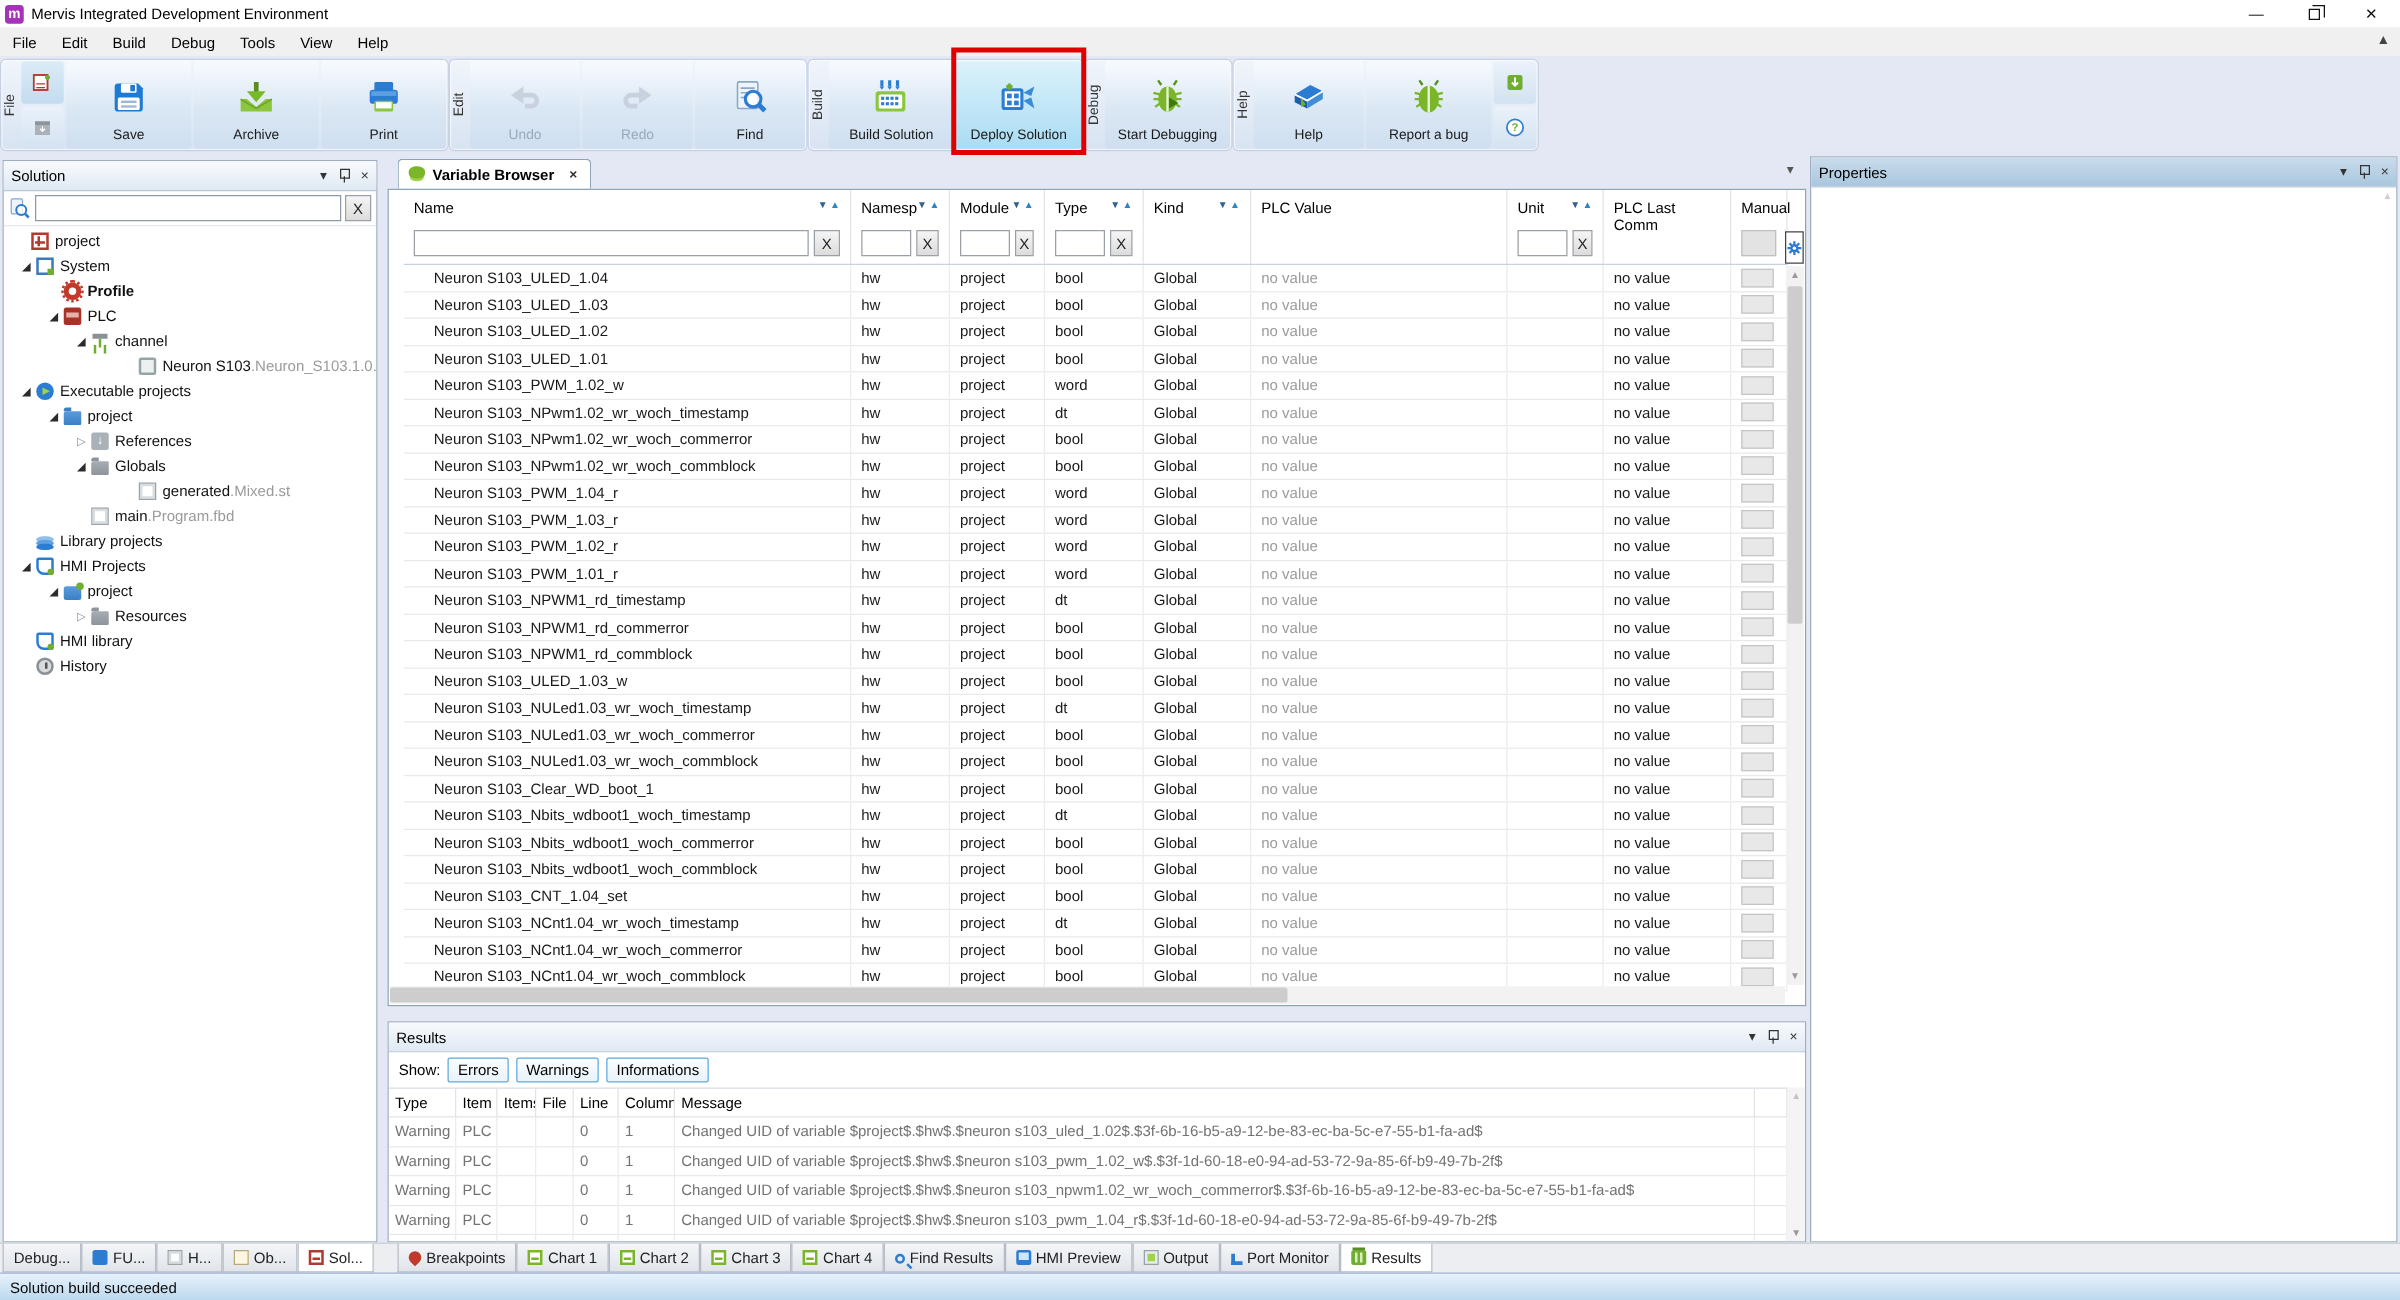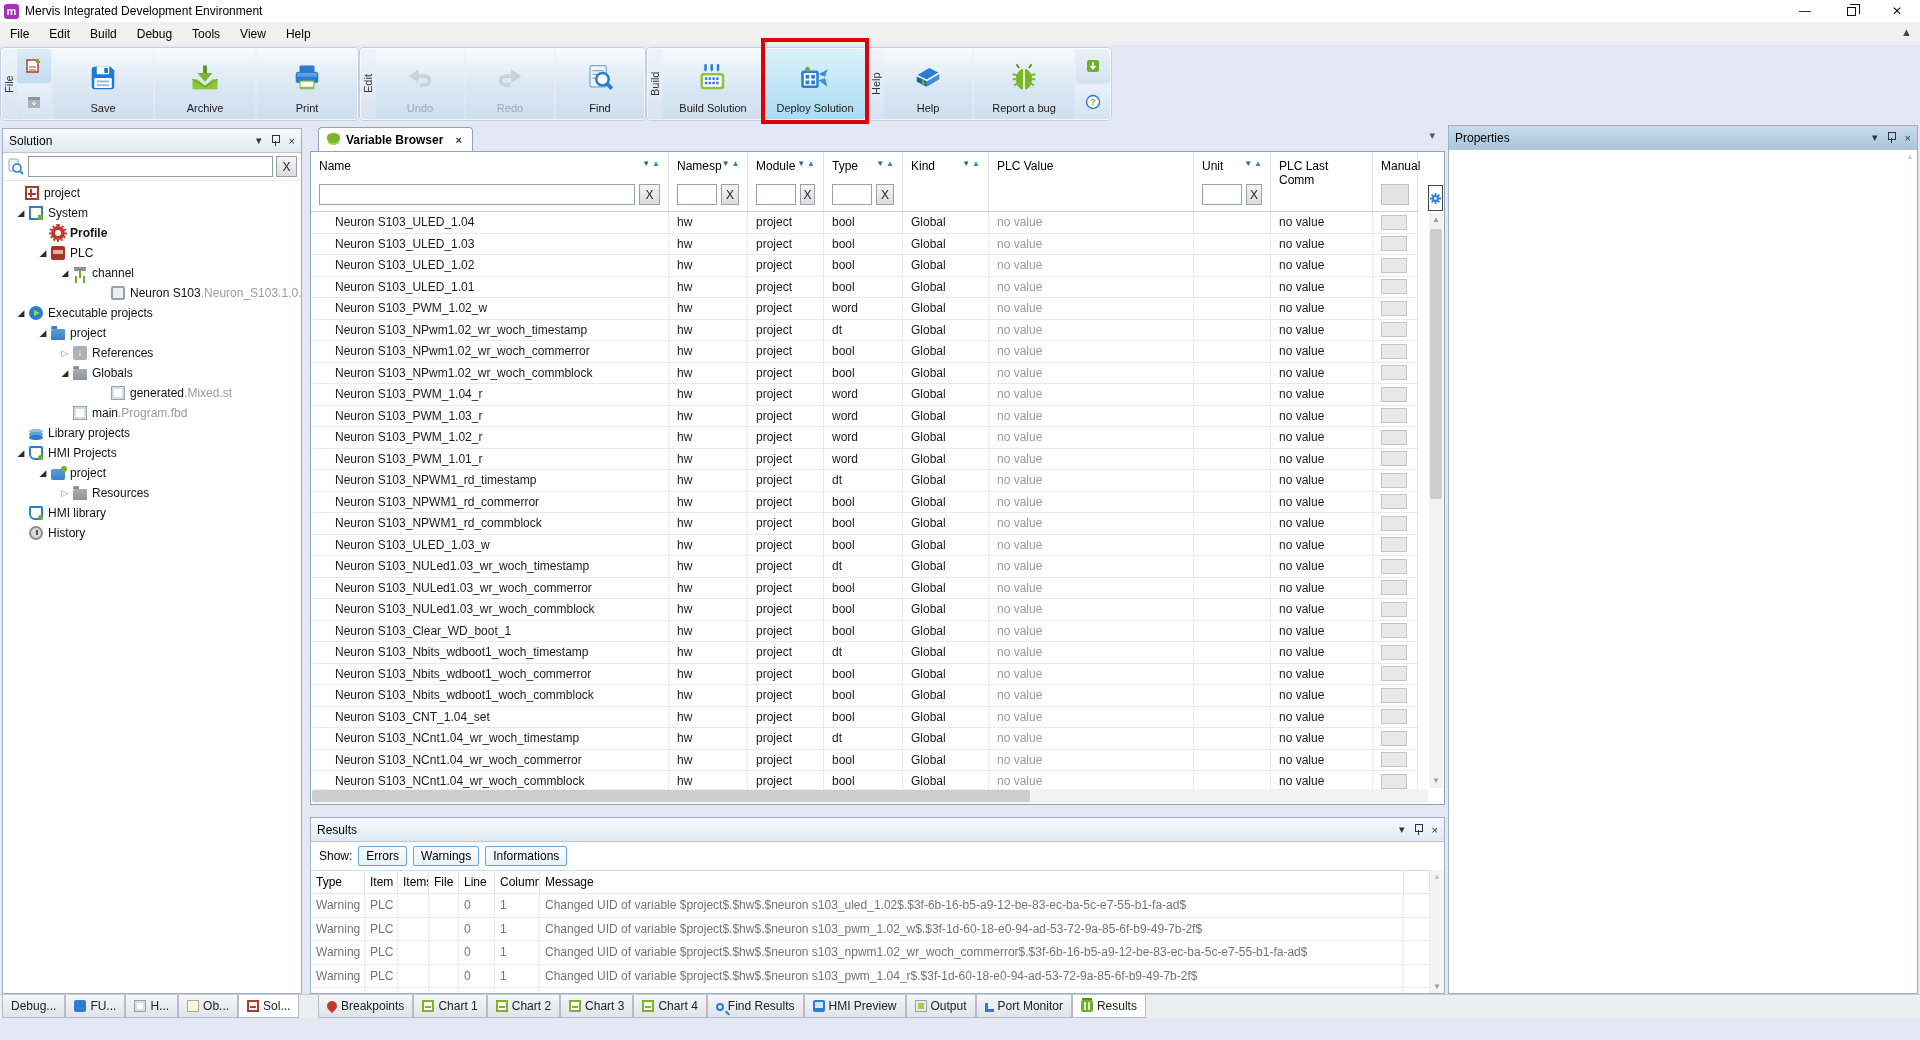--- a/index.html
+++ b/index.html
@@ -90,21 +90,21 @@
   
   .center { position:absolute; left:310px; top:-3px; width:1135px; bottom:0; }
   .tabstrip { height:26px; display:flex; align-items:flex-end; position:relative; }
   .doc-tab { display:flex; align-items:center; gap:6px; background:#fff; border:1px solid #8fa3b5; border-bottom:none; border-radius:4px 4px 0 0; height:24px; padding:0 10px 0 8px; margin-left:8px; font-size:12px; font-weight:bold; color:#000; }
   .doc-tab .closex { font-weight:bold; font-size:11px; color:#333; margin-left:6px; }
   .ic-db { width:13px; height:10px; background:#7ab52a; border-radius:50%/40%; box-shadow:0 3px 0 -1px #9fd44a; margin-bottom:3px; }
   .tab-overflow { position:absolute; right:10px; top:4px; color:#555; font-size:11px; }
 
   .tablebox { position:absolute; top:26px; left:0; right:0; height:654px; background:#fff; border:1px solid #8fa3b5; overflow:hidden; }
   .vgrid { display:grid; grid-template-columns:358px 79px 76px 79px 86px 1fr 77px 102px 45px; }
-  .gridwrap { margin-right:26px; }
+  .gridwrap { margin-right:14px;padding-left:12px; }
   .hcell { display:flex; align-items:flex-start; justify-content:space-between; padding:7px 8px 2px 8px; font-size:12px; color:#000; border-right:1px solid #e3e3e3; height:30px; }
   .hcell .arr { display:flex; gap:2px; font-size:8px; }
   .sa-d { color:#36618e; } .sa-u { color:#2e86c1; }
   .no-arr .arr { visibility:hidden; }
   .fcell { display:flex; align-items:center; gap:4px; padding:2px 8px 6px 8px; border-right:1px solid #e3e3e3; height:29px; }
   .fcell input { height:21px; border:1px solid #9aa0a6; flex:1; min-width:0; font-family:inherit; font-size:12px; padding:0 3px; }
   .fcell input.small { width:40px; flex:none; }
   .fcell .dis { height:21px; width:34px; background:#e3e3e3; border:1px solid #c0c0c0; }
   .headsep { border-bottom:1px solid #c8d2dc; }
   .vrow { height:21.5px; border-bottom:1px solid #e9e9e9; font-size:12px; color:#1a1a1a; }
@@ -320,20 +320,35 @@
                 <path d="M6 3v4M4 5h4" stroke="#6fae2e" stroke-width="2"></path>
                 <path d="M15 9l7-4-2 6zM15 14l7 5-2-7z" fill="#3a8bd8"></path>
               </svg>
           </span>
           <span>Deploy Solution</span>
         </div>
         <div class="red-box"></div>
       </div>
     </div>
 
+    <div class="tgroup">
+      <div class="glabel">Debug</div>
+      <div class="tbtn">
+        <span class="ticon">
+          <svg width="30" height="30" viewBox="0 0 24 24">
+              <path d="M8 4L6 1M16 4l2-3" stroke="#5a8f1f" stroke-width="1.5" fill="none"></path>
+              <path d="M3 9l4 1M3 13h4M4 18l3-2M21 9l-4 1M21 13h-4M20 18l-3-2" stroke="#76b82a" stroke-width="1.5" fill="none"></path>
+              <ellipse cx="12" cy="13" rx="6" ry="8" fill="#7ab52a"></ellipse>
+              <path d="M12 5v16" stroke="#e9f5d8" stroke-width="1.5"></path>
+              <path d="M13 12l6 3.5-6 3.5z" fill="#3e7a10"></path>
+            </svg>
+        </span>
+        <span>Start Debugging</span>
+      </div>
+    </div>
 
     <div class="tgroup">
       <div class="glabel">Help</div>
       <div class="tbtn narrow">
         <span class="ticon">
           <svg width="30" height="30" viewBox="0 0 24 24">
               <path d="M3 10l10-6 8 4-10 6z" fill="#2b7cd3"></path>
               <path d="M3 10v5l8 4v-5z" fill="#1b5fa8"></path>
               <path d="M11 14v5l10-6v-5z" fill="#3f8fd6"></path>
               <path d="M3 10l8 4 10-6" fill="none" stroke="#fff" stroke-width="1.2"></path>
@@ -1212,14 +1227,17 @@
           <span>Port Monitor</span>
         </div>
 
         <div class="btab active">
           <span class="bt-ic ic-results"></span>
           <span>Results</span>
         </div>
       </div>
   </div>
 
+  <div class="statusbar">
+    <span>Solution build succeeded</span>
+  </div>
 
 </div>
 
 </body></html>

